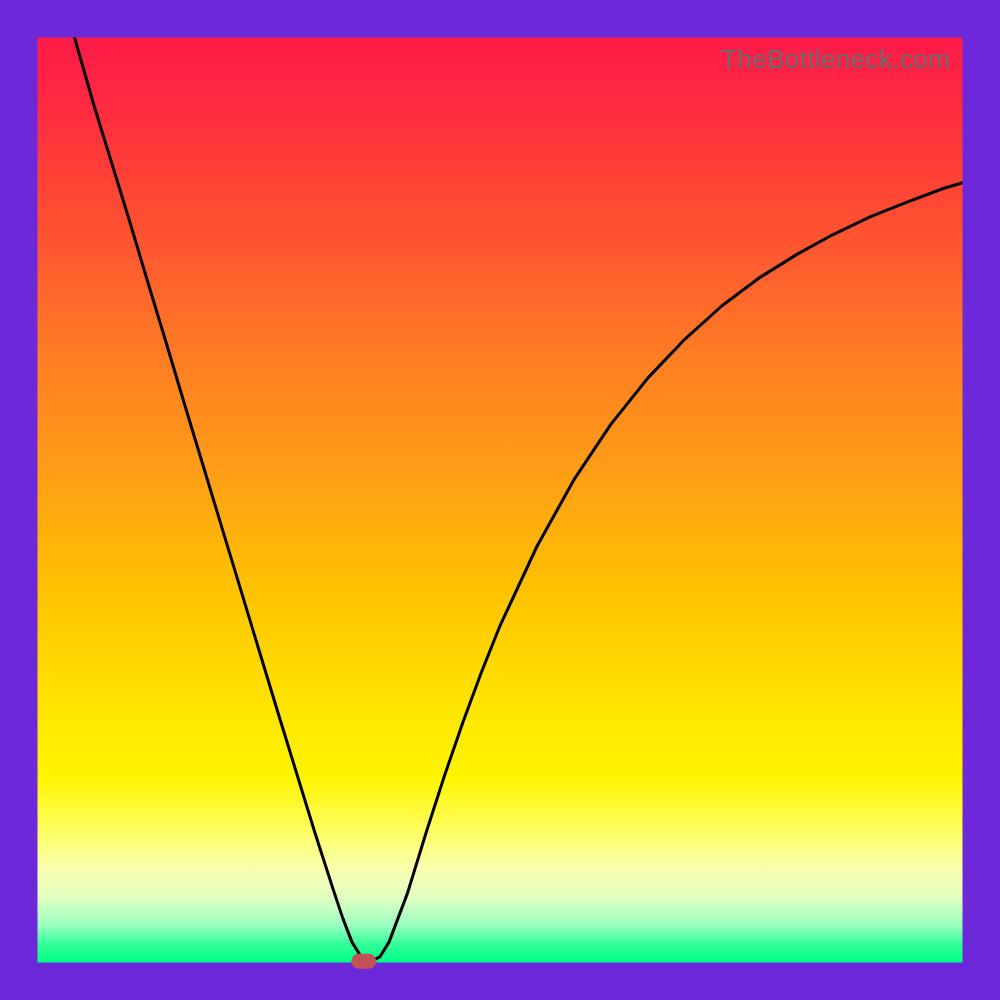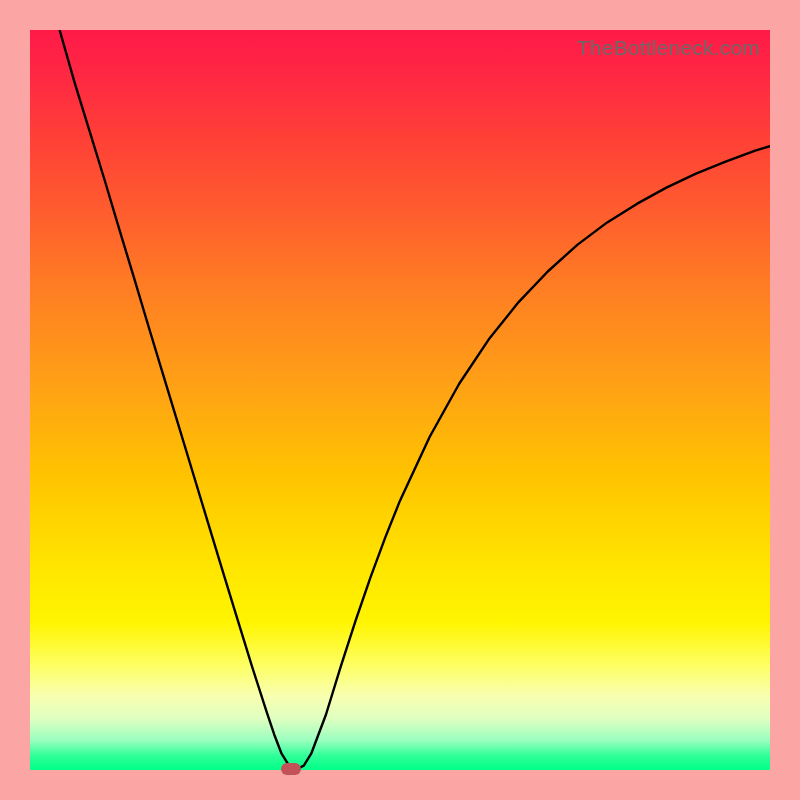--- a/index.html
+++ b/index.html
@@ -1,20 +1,20 @@
 <!DOCTYPE html>
 <html><head>
 <meta charset="utf-8">
 <style>
   * { margin: 0; padding: 0; box-sizing: border-box; }
   html, body { width: 800px; height: 800px; overflow: hidden; }
   .frame {
     width: 800px;
     height: 800px;
-    background: #fca5a5;
+    background: #6d28d9;
     position: relative;
     padding-left: 24px;
   }
   .plot-area {
     position: absolute;
     left: 30px;
     top: 30px;
     width: 740px;
     height: 740px;
     background: linear-gradient(to bottom,

